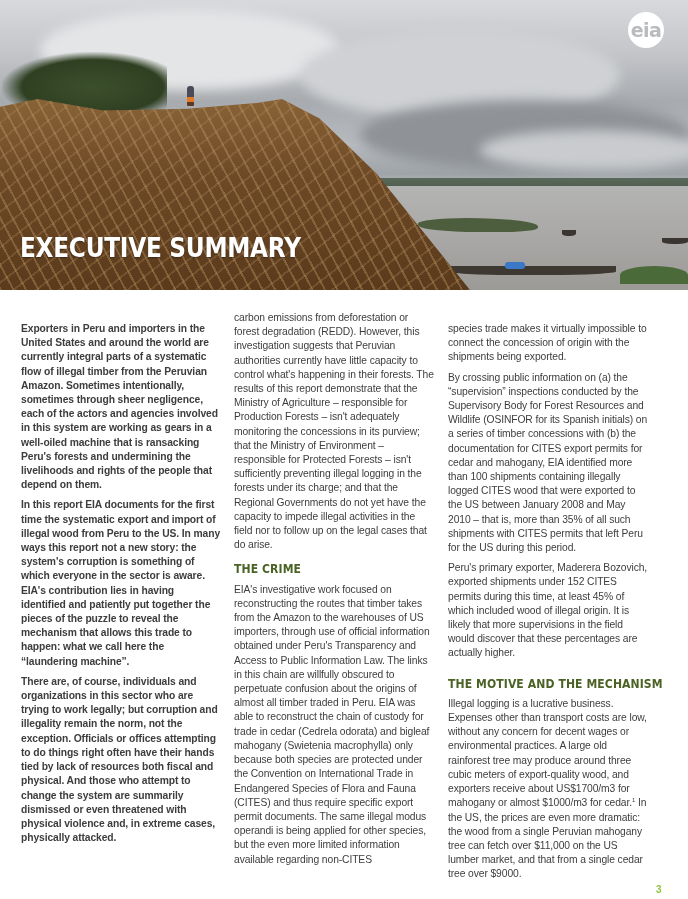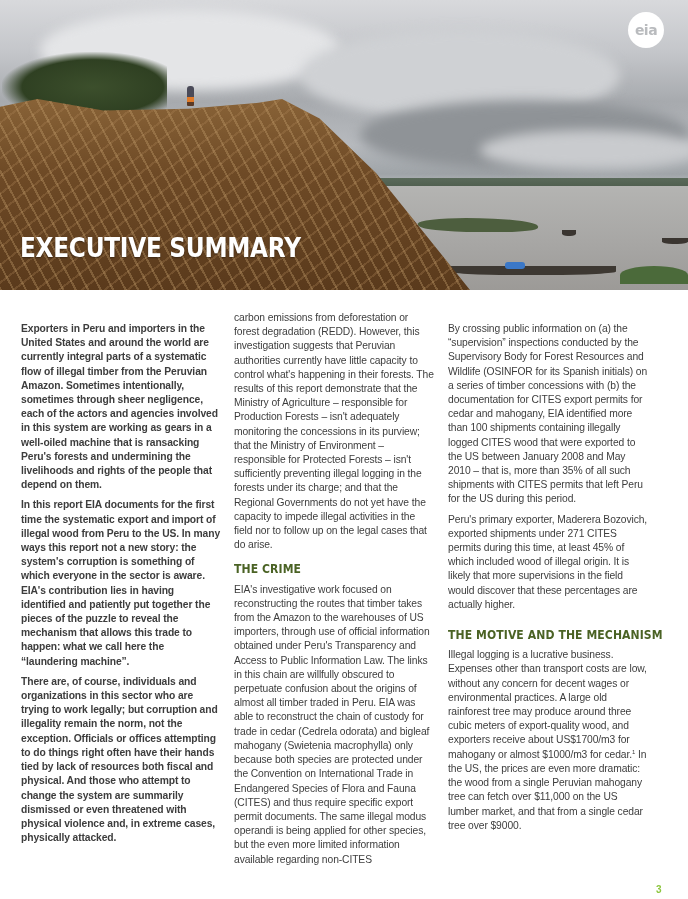--- a/index.html
+++ b/index.html
@@ -39,21 +39,21 @@
       repeating-linear-gradient(62deg, rgba(196,160,110,0.35) 0 2px, transparent 2px 11px),
       repeating-linear-gradient(-38deg, rgba(170,130,85,0.3) 0 2px, transparent 2px 14px),
       linear-gradient(180deg, #8a6438 0%, #6e4a26 40%, #5a3a1c 100%);
     clip-path: polygon(0% 6%, 8% 2%, 22% 8%, 40% 7%, 55% 4%, 60% 2%, 68% 12%, 80% 40%, 90% 70%, 100% 100%, 0% 100%);
   }
   .person { position: absolute; left: 187px; top: 86px; width: 7px; height: 20px; background: linear-gradient(180deg, #4a4a58 0 55%, #e07a28 55% 80%, #5a3a26 80%); border-radius: 3px 3px 1px 1px; }
 
   .eia-logo {
     position: absolute; left: 628px; top: 12px; width: 36px; height: 36px; border-radius: 50%;
     background: #ffffff; display: flex; align-items: center; justify-content: center;
-    color: #b9bbbe; font-family: "DejaVu Sans", sans-serif; font-size: 14px; font-weight: bold; letter-spacing: -0.5px;
+    color: #b9bbbe; font-family: "DejaVu Sans", sans-serif; font-size: 19px; font-weight: bold; letter-spacing: -0.5px;
   }
   .hero-title {
     position: absolute; left: 20px; top: 232px; color: #ffffff;
     font-family: "DejaVu Sans", sans-serif; font-weight: bold; font-size: 27px; letter-spacing: -0.3px;
     transform: scaleX(0.86); transform-origin: left center; text-shadow: 0 1px 2px rgba(0,0,0,0.4);
   }
 
   .col { position: absolute; top: 322px; font-size: 10.3px; line-height: 14.2px; color: #3d3d3d;
     font-family: "Liberation Sans", sans-serif; letter-spacing: -0.1px; }
   .col1 { left: 21px; width: 200px; font-weight: bold; }
@@ -99,19 +99,20 @@
   <p>There are, of course, individuals and organizations in this sector who are trying to work legally; but corruption and illegality remain the norm, not the exception. Officials or offices attempting to do things right often have their hands tied by lack of resources both fiscal and physical.   And those who attempt to change the system are summarily dismissed or even threatened with physical violence and, in extreme cases, physically attacked.</p>
 </div>
 
 <div class="col col2">
   <p>carbon emissions from deforestation or forest degradation (REDD). However, this investigation suggests that Peruvian authorities currently have little capacity to control what's happening in their forests. The results of this report demonstrate that the Ministry of Agriculture – responsible for Production Forests – isn't adequately monitoring the concessions in its purview; that the Ministry of Environment – responsible for Protected Forests – isn't sufficiently preventing illegal logging in the forests under its charge; and that the Regional Governments do not yet have the capacity to impede illegal activities in the field nor to follow up on the legal cases that do arise.</p>
   <h2>THE CRIME</h2>
   <p>EIA's investigative work focused on reconstructing the routes that timber takes from the Amazon to the warehouses of US importers, through use of official information obtained under Peru's Transparency and Access to Public Information Law.  The links in this chain are willfully obscured to perpetuate confusion about the origins of almost all timber traded in Peru. EIA was able to reconstruct the chain of custody for trade in cedar (Cedrela odorata) and bigleaf mahogany (Swietenia macrophylla) only because both species are protected under the Convention on International Trade in Endangered Species of Flora and Fauna (CITES) and thus require specific export permit documents. The same illegal modus operandi is being applied for other species, but the even more limited information available regarding non-CITES</p>
 </div>
 
 <div class="col col3">
+  <p>species trade makes it virtually impossible to connect the concession of origin with the shipments being exported.</p>
   <p>By crossing public information on (a) the “supervision” inspections conducted by the Supervisory Body for Forest Resources and Wildlife (OSINFOR for its Spanish initials) on a series of timber concessions with (b) the documentation for CITES export permits for cedar and mahogany, EIA identified more than 100 shipments containing illegally logged CITES wood that were exported to the US between January 2008 and May 2010 – that is, more than 35% of all such shipments with CITES permits that left Peru for the US during this period.</p>
-  <p>Peru's primary exporter, Maderera Bozovich, exported shipments under 271 CITES permits during this time, at least 45% of which included wood of illegal origin. It is likely that more supervisions in the field would discover that these percentages are actually higher.</p>
+  <p>Peru's primary exporter, Maderera Bozovich, exported shipments under 152 CITES permits during this time, at least 45% of which included wood of illegal origin. It is likely that more supervisions in the field would discover that these percentages are actually higher.</p>
   <h2 style="margin-top:16px;">THE MOTIVE AND THE MECHANISM</h2>
   <p><span>Illegal logging is a lucrative business.  Expenses other than transport costs are low, without any concern for decent wages or environmental practices. A large old rainforest tree may produce around three cubic meters of export-quality wood, and exporters receive about US$1700/m3 for mahogany or almost $1000/m3 for cedar.</span><sup>1</sup><span> In the US, the prices are even more dramatic: the wood from a single Peruvian mahogany tree can fetch over $11,000 on the US lumber market, and that from a single cedar tree over $9000.</span></p>
 </div>
 
 <div class="page-number">3</div>
 
 </body></html>

